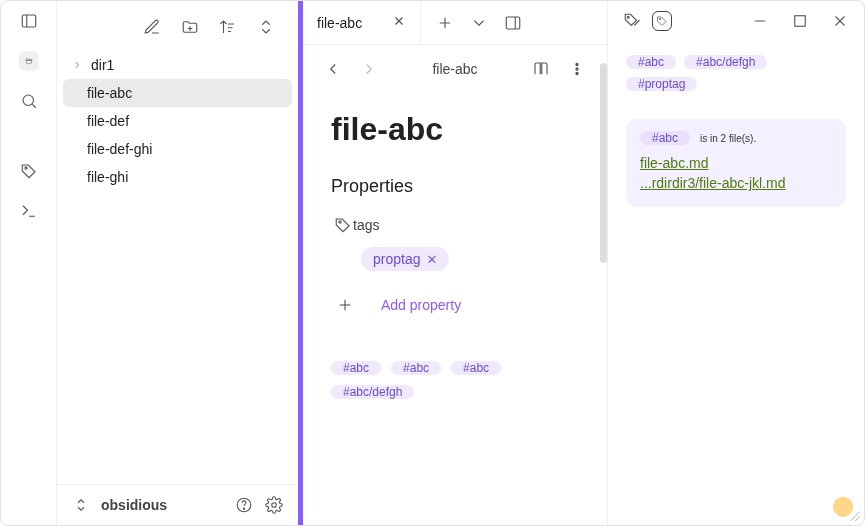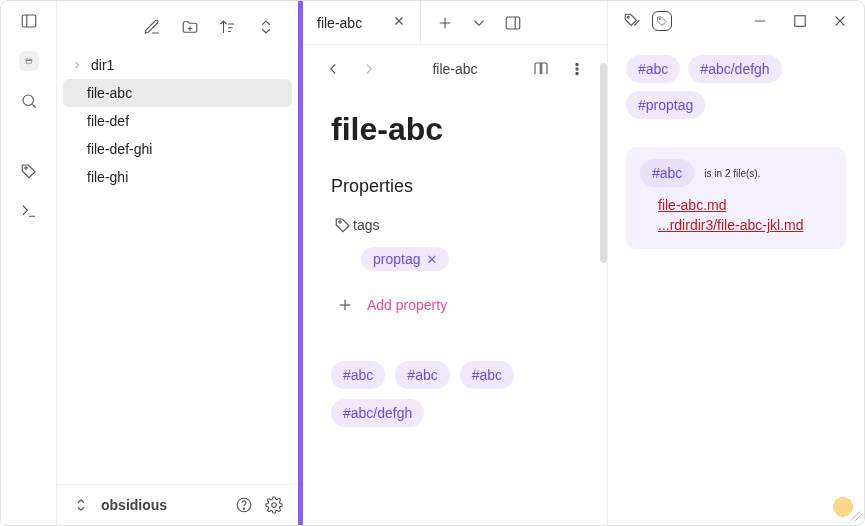--- a/index.html
+++ b/index.html
@@ -23,35 +23,35 @@
 .tab .close { color: #666; }
 .tab-actions { display: flex; align-items: center; gap: 14px; padding: 0 14px; color: #555; }
 .crumbbar { display: flex; align-items: center; gap: 16px; padding: 14px 20px; color: #555; }
 .crumbbar .crumb { flex: 1; text-align: center; color: #444; }
 .doc { padding: 0 28px; overflow-y: auto; flex: 1; position: relative; }
 .doc-scroll-indicator { position: absolute; right: 0; top: 62px; width: 7px; height: 200px; background: #ddd; border-radius: 4px; }
 .doc h1 { font-size: 32px; font-weight: 800; margin: 18px 0 28px; }
 .doc h2 { font-size: 18px; font-weight: 400; margin-bottom: 18px; }
 .prop-row { display: flex; align-items: center; margin-bottom: 12px; color: #444; padding-left: 2px; }
 .tag-pill { display: inline-flex; align-items: center; gap: 6px; background: #efe9fb; color: #6b4bd6; padding: 4px 12px; border-radius: 14px; font-size: 14px; }
-.tag-pill.small { font-size: 14px; padding: 6px 12px; }
+.tag-pill.small { font-size: 12px; padding: 0 12px; }
 .tag-pill .x { color: #7b5ee0; font-size: 13px; }
 .tag-row { margin-left: 30px; margin-bottom: 16px; }
-.add-prop { display: flex; align-items: center; gap: 12px; color: #ec4899; padding: 8px 0 24px 4px; }
+.add-prop { display: flex; align-items: center; gap: 26px; color: #8b5cf6; padding: 8px 0 24px 4px; }
 .body-tags { display: flex; flex-wrap: wrap; gap: 10px; margin-top: 22px; }
 .right { width: 256px; display: flex; flex-direction: column; }
 .right-top { display: flex; align-items: center; gap: 10px; padding: 10px 14px; border-bottom: none; }
 .right-top .spacer { flex: 1; }
 .window-btns { display: flex; gap: 20px; color: #444; }
 .right-body { padding: 14px 18px; }
 .tag-cloud { display: flex; flex-wrap: wrap; gap: 8px; margin-bottom: 28px; }
 .tag-card { background: #f5f0ff; border-radius: 10px; padding: 12px 14px; }
 .tag-card-head { display: flex; align-items: center; gap: 10px; margin-bottom: 10px; flex-wrap: wrap; }
 .tag-card-head .count { color: #333; font-size: 10px; }
-.tag-card a { color: #b91c1c; text-decoration: underline; display: block; margin: 4px 18px; font-size: 14px; }
+.tag-card a { color: #4d7c0f; text-decoration: underline; display: block; margin: 4px 0; font-size: 14px; }
 .watermark { position: absolute; right: 10px; bottom: 6px; display: flex; align-items: center; gap: 8px; color: #3fb0c4; font-weight: 700; font-size: 22px; letter-spacing: 2px; pointer-events: none; opacity: 0.9; }
 .watermark .dot { width: 24px; height: 24px; border-radius: 50%; background: radial-gradient(circle at 50% 45%, #ffd27a 0 55%, transparent 56%); position: relative; }
 .icon-btn { cursor: pointer; }
 .active-box { border: 1.5px solid #444; border-radius: 6px; padding: 3px; }
 .folder-icon-active { background: #f0f0f0; border-radius: 6px; padding: 4px 6px; }
 .corner { position: absolute; right: 4px; bottom: 4px; width: 14px; height: 14px; }
 .corner svg { stroke: #aaa; }
 </style>
 </head>
 <body>

